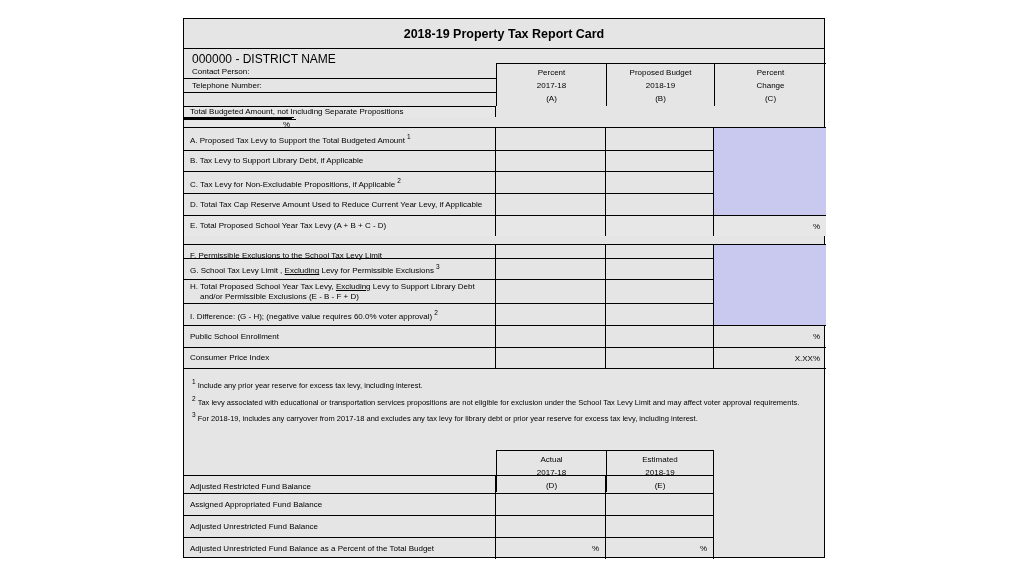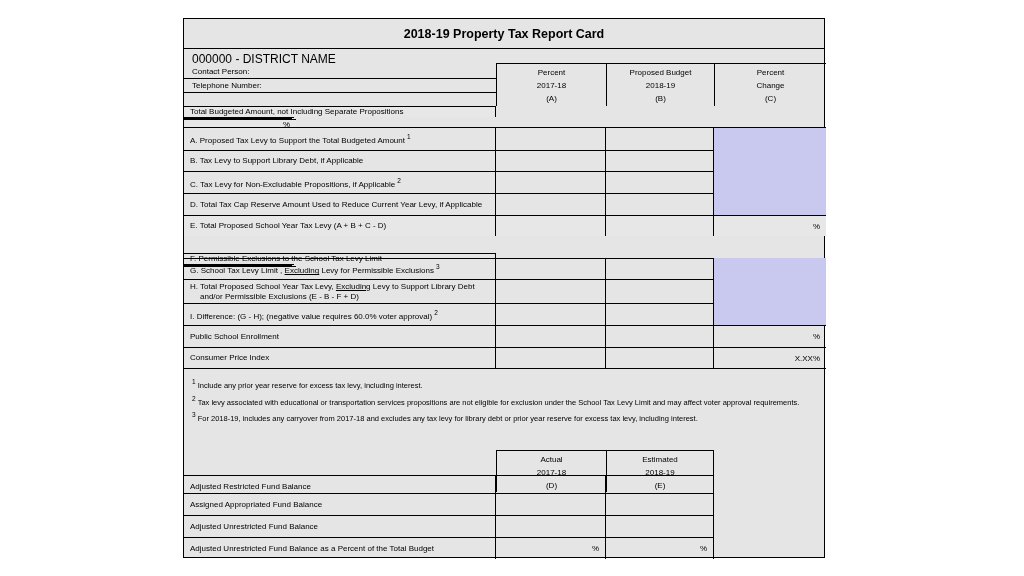--- a/index.html
+++ b/index.html
@@ -43,21 +43,21 @@
   sup { font-size:6.5px; margin-left:2px; }
   .lbl { line-height:10px; }
   .lbl .l2 { padding-left:10px; }
 
   .r0  { top:87px;  height:21px;flex-direction:column; }
   .r1  { top:108px; height:23px; }
   .r2  { top:131px; height:21px; }
   .r3  { top:152px; height:22px; }
   .r4  { top:174px; height:22px;text-align:right; }
   .r5  { top:196px; height:21px; }
-  .r6  { top:234px; height:22px;flex-direction:column; }
+  .r6  { top:225px; height:22px; }
   .r7  { top:239px; height:21px; }
   .r8  { top:260px; height:24px; }
   .r9  { top:284px; height:22px; }
   .r10 { top:306px; height:22px; }
   .r11 { top:328px; height:21px; }
 
   
   .footnotes { position:absolute; left:0; top:349px; width:642px; height:61px;
                border-top:1px solid #000; padding:9px 6px 0 8px; font-size:7.5px; }
   .fn { margin-bottom:5px; }

